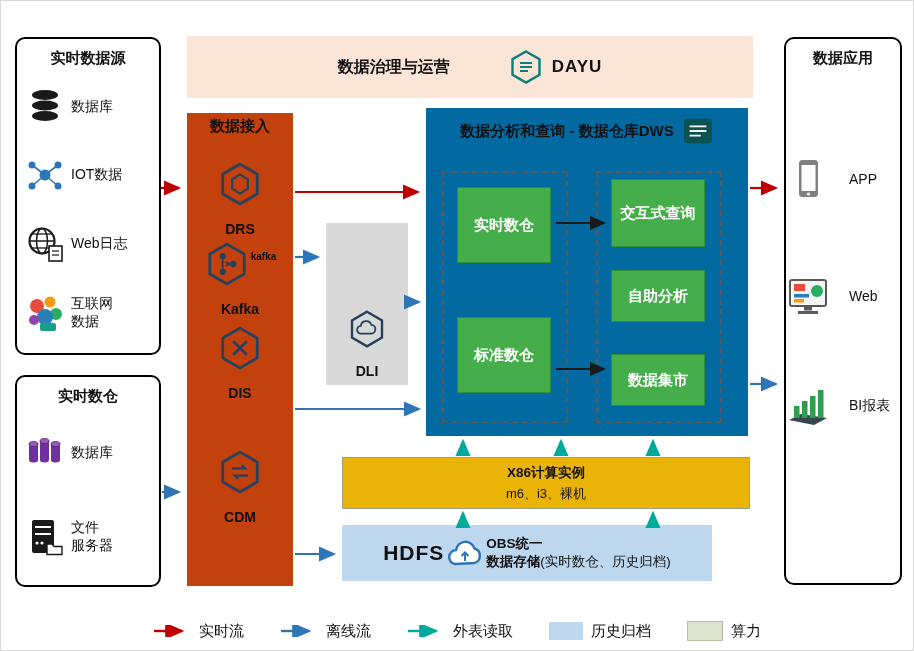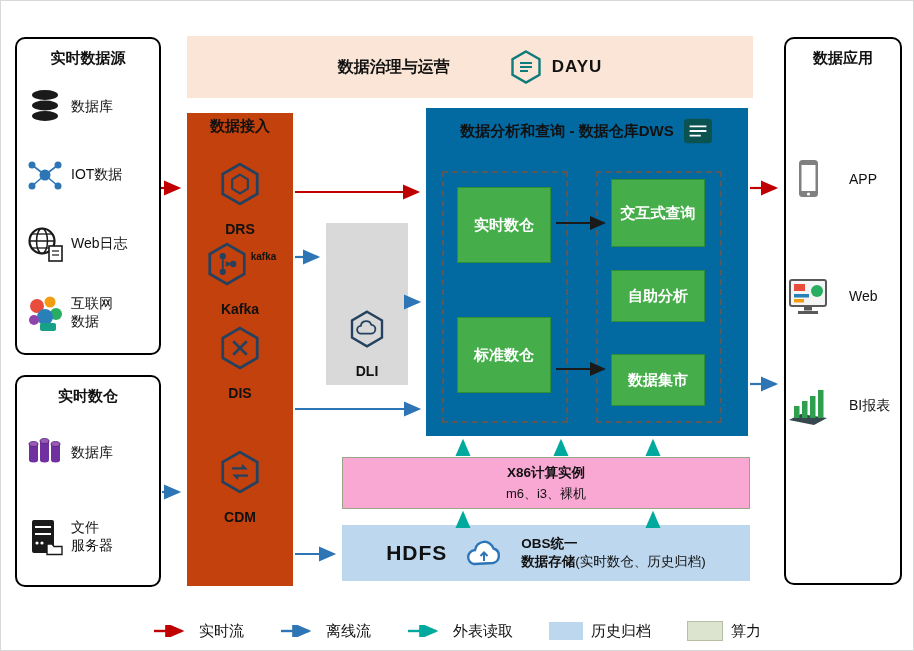--- a/index.html
+++ b/index.html
@@ -38,28 +38,28 @@
 
   #dws-box{position:absolute;left:425px;top:107px;width:322px;height:328px;background:#0369a1;}
   .dws-title{display:flex;align-items:center;justify-content:center;gap:8px;font-weight:bold;font-size:15px;margin-top:9px;}
   .dws-title svg{width:32px;height:28px;}
   .dash-group{position:absolute;border:2px dashed #595959;box-sizing:content-box;}
   #dws-left{left:16px;top:63px;width:122px;height:248px;}
   #dws-right{left:170px;top:63px;width:122px;height:248px;}
   .green-box{position:absolute;left:13px;width:94px;background:#45AD49;border:1px solid #2f8f35;
     color:#fff;font-weight:bold;font-size:15px;display:flex;align-items:center;justify-content:center;box-sizing:border-box;text-align:center;}
 
-  #compute-box{position:absolute;left:341px;top:456px;width:408px;height:52px;background:#f9a8d4;border:1px solid #9aa487;
+  #compute-box{position:absolute;left:341px;top:456px;width:408px;height:52px;background:#eab308;border:1px solid #9aa487;
     display:flex;box-sizing:border-box;}
   .inst{flex:1;display:flex;flex-direction:column;align-items:center;justify-content:center;}
   .inst-title{font-weight:bold;font-size:13.5px;}
   .inst-sub{font-size:13px;margin-top:3px;}
 
-  #hdfs-box{position:absolute;left:341px;top:524px;width:408px;height:56px;background:#BDD7EE;
-    display:flex;align-items:center;justify-content:center;gap:16px;box-sizing:border-box;}
+  #hdfs-box{position:absolute;left:341px;top:524px;width:370px;height:56px;background:#BDD7EE;
+    display:flex;align-items:center;justify-content:center;box-sizing:border-box;}
   .hdfs-title{font-weight:bold;font-size:21px;letter-spacing:1px;}
   #hdfs-box svg{width:42px;height:34px;}
   .obs-text{font-size:13.5px;line-height:1.3;}
 
   #apps-box{left:783px;top:36px;width:118px;height:548px;}
   .app-item{position:absolute;left:0;width:100%;display:flex;align-items:center;gap:19px;text-align:center;}
   .app-item svg{width:44px;height:44px;}
   .app-label{font-size:14px;}
 
   #arrows{position:absolute;left:0;top:0;width:914px;height:651px;pointer-events:none;z-index:10;}

